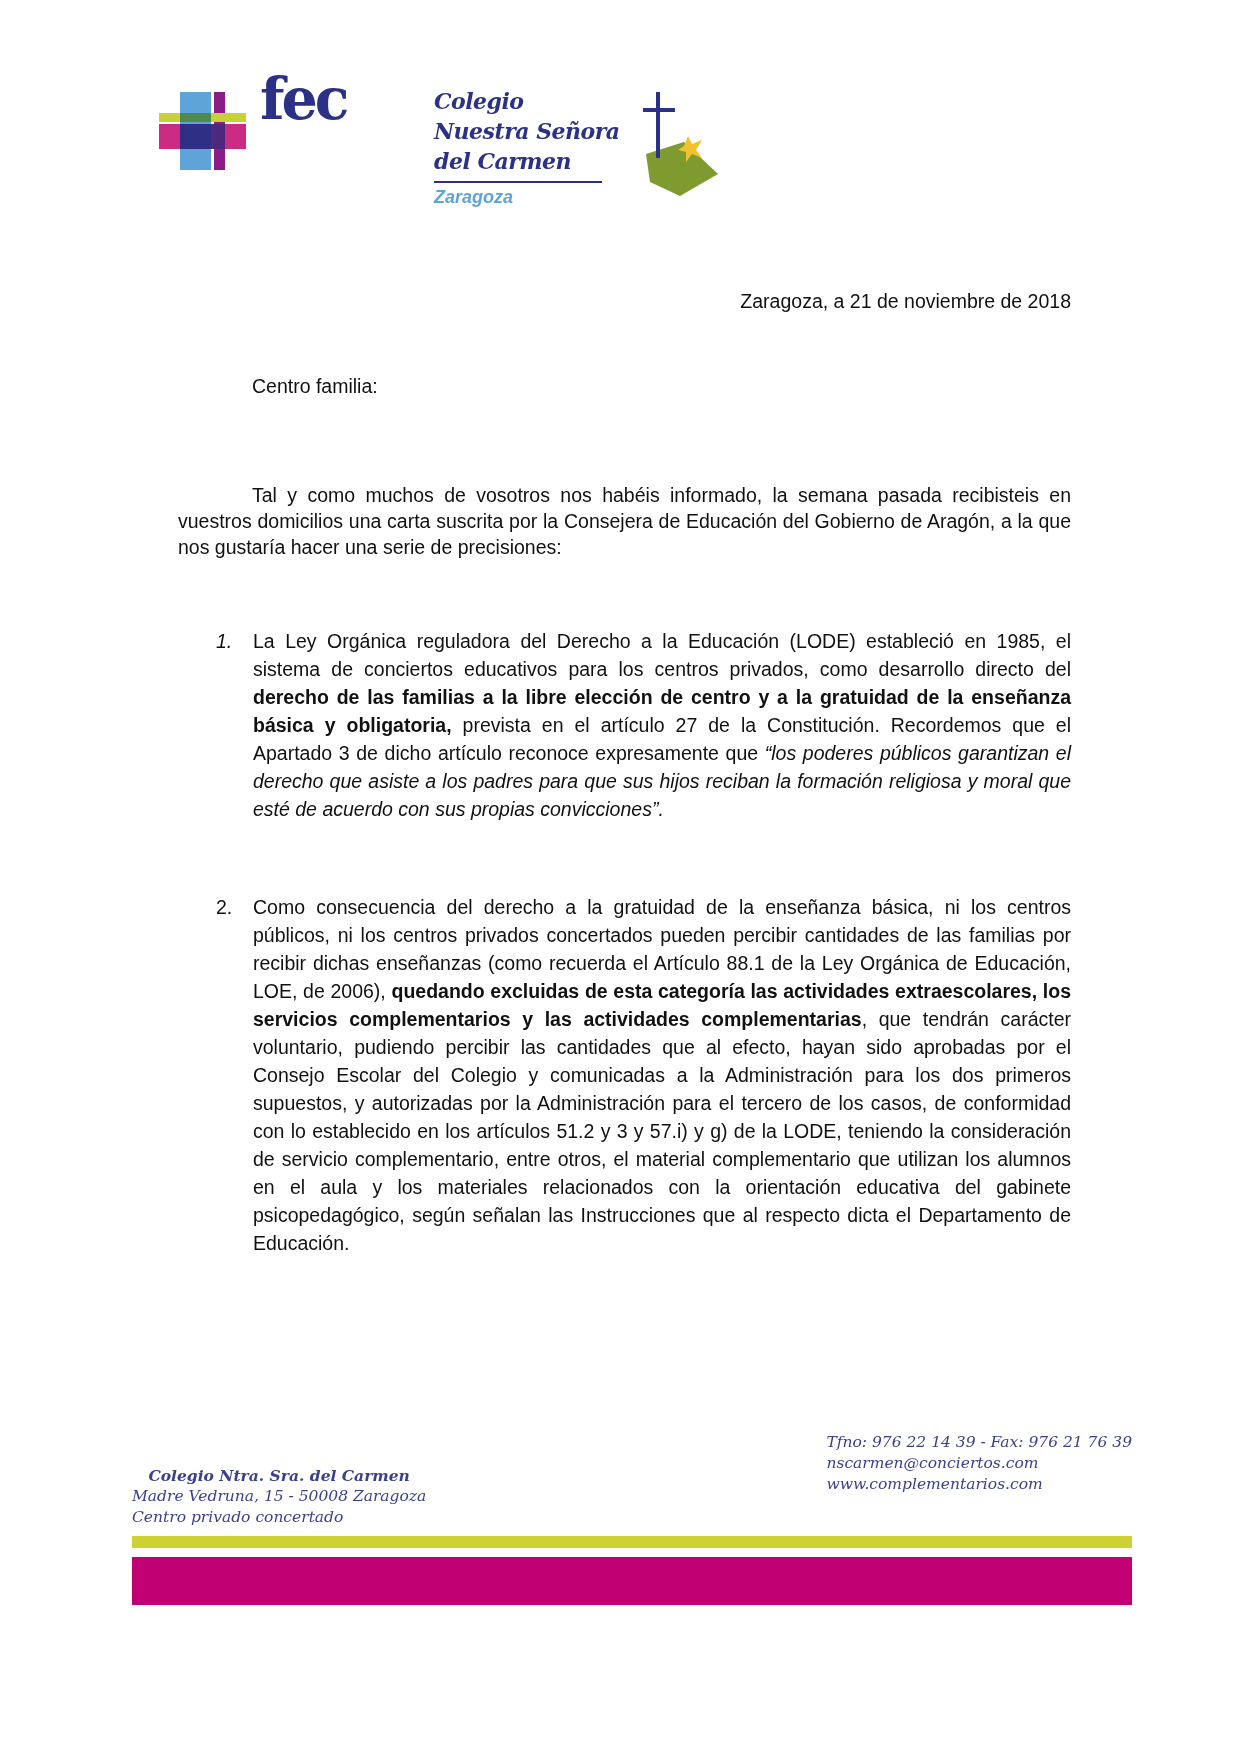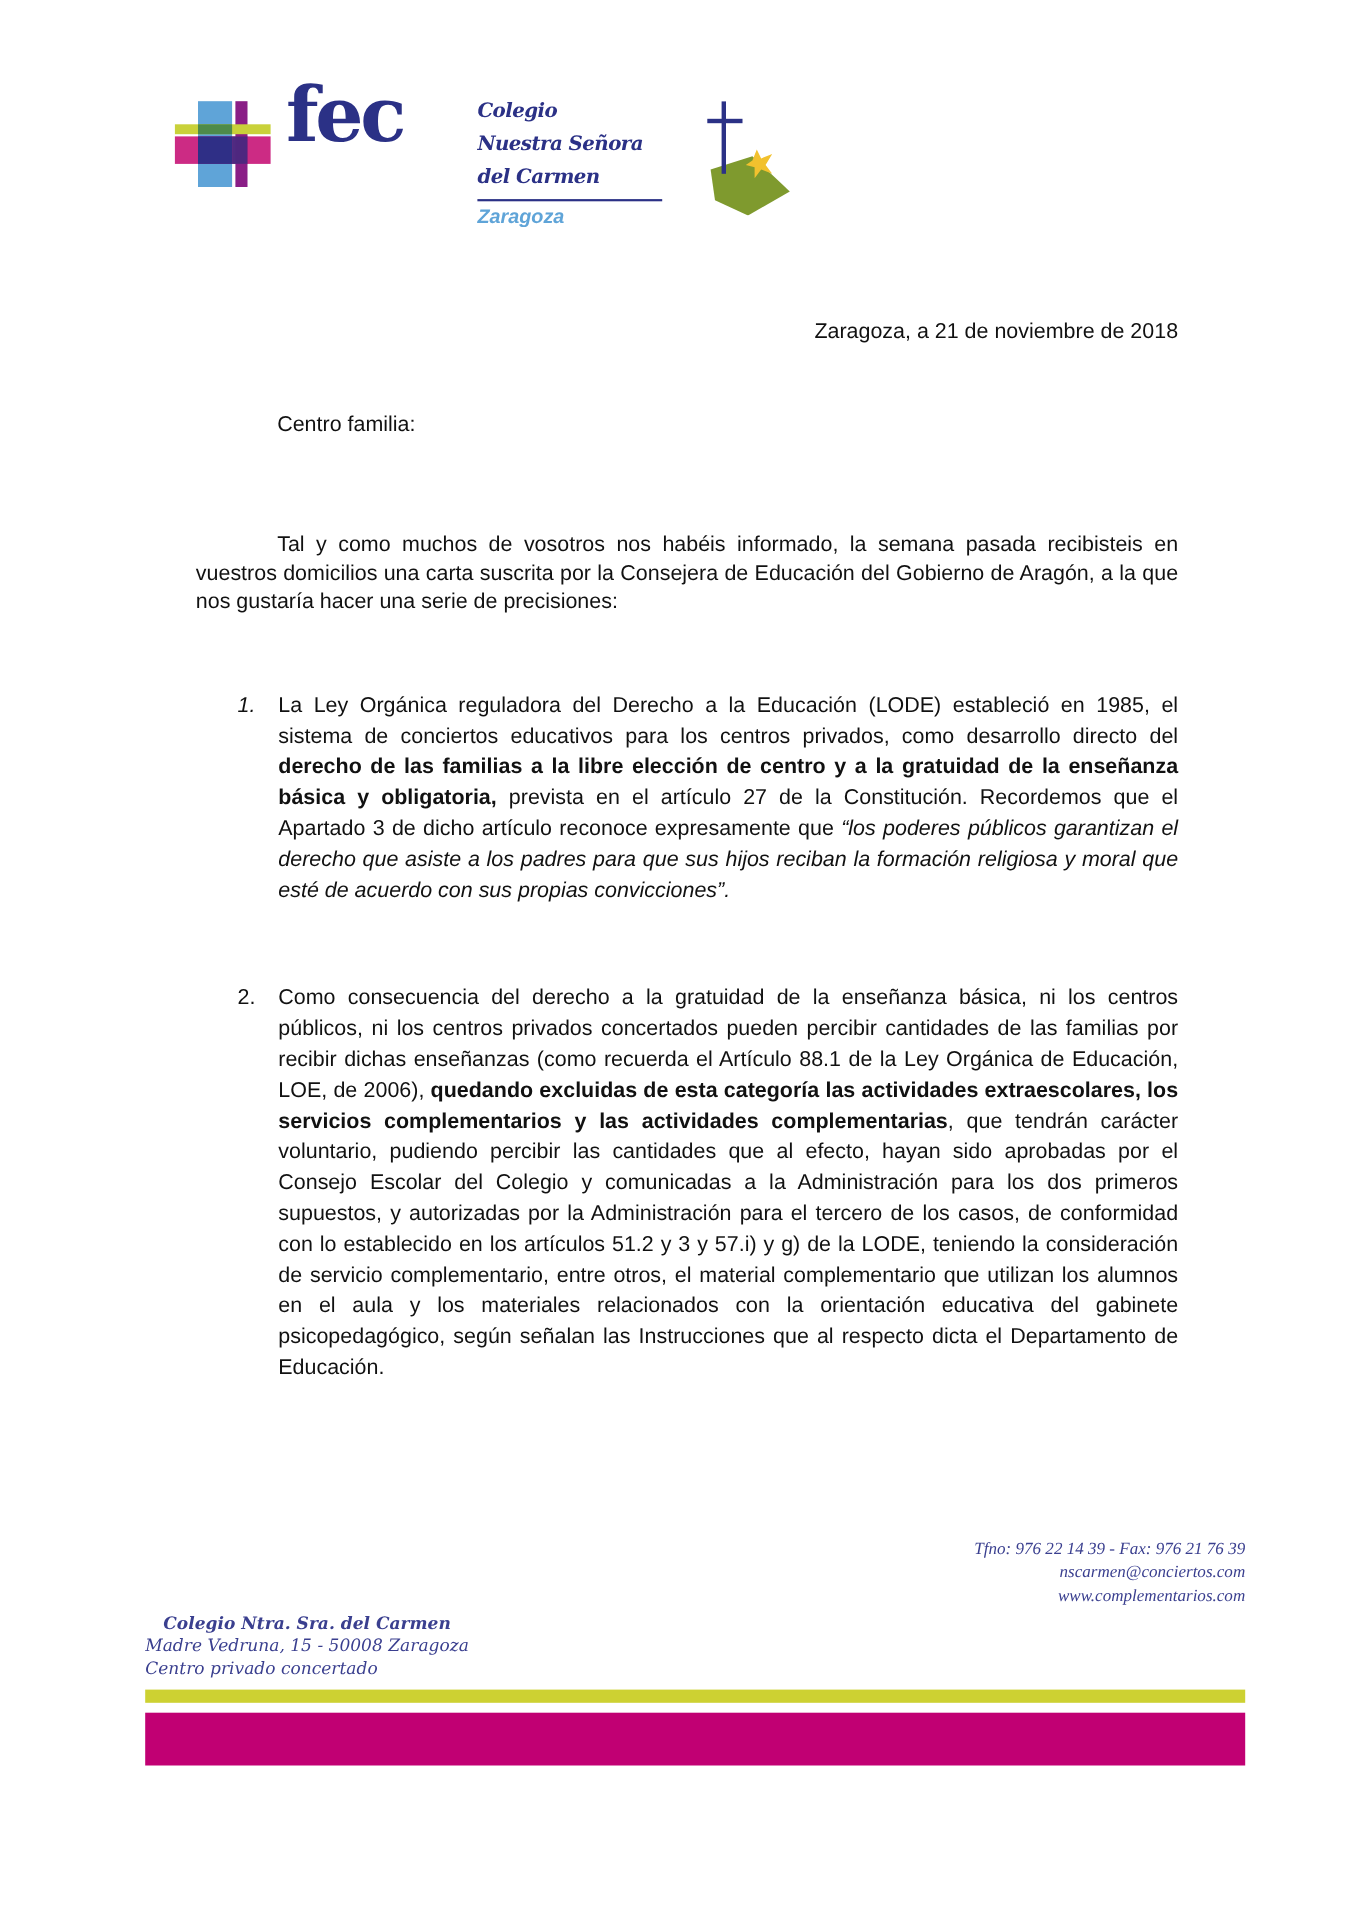--- a/index.html
+++ b/index.html
@@ -8,23 +8,23 @@
   .abs { position:absolute; }
   
   .cross-blue { left:180px; top:92px; width:31px; height:78px; background:#5fa4d8; }
   .cross-purple { left:214px; top:92px; width:11px; height:78px; background:#8a1e86; }
   .cross-yellow { left:159px; top:113px; width:87px; height:9px; background:#c9d13a; }
   .cross-magenta { left:159px; top:124px; width:87px; height:25px; background:#c8197a; opacity:0.92; }
   .cross-dark { left:180px; top:124px; width:31px; height:25px; background:#2f2f86; }
   .cross-green { left:180px; top:113px; width:31px; height:9px; background:#4e8a4a; }
   .cross-dark2 { left:211px; top:124px; width:14px; height:25px; background:#3a2a80; opacity:.85; }
   .fec { left:260px; top:70px; font-family:"DejaVu Serif", serif; font-weight:bold;
-         font-size:69px; color:#2b3186; letter-spacing:-3px; line-height:1;text-align:right; }
+         font-size:57px; color:#2b3186; letter-spacing:-3px; line-height:1;text-align:right; }
   .school { left:434px; top:86px; font-family:"DejaVu Serif", serif; font-weight:bold; font-style:italic;
-            font-size:18px; color:#2b3186; line-height:30px; letter-spacing:-0.5px; }
+            font-size:22px; color:#2b3186; line-height:30px; letter-spacing:-0.5px; }
   .school-rule { left:434px; top:181px; width:168px; height:2px; background:#2b3186; }
   .school-city { left:434px; top:187px; font-family:Liberation Sans, sans-serif; font-weight:bold; font-style:italic;
             font-size:18px; color:#5fa4d8; }
   .emblem { left:640px; top:92px; width:80px; height:104px; }
 
   
   .txt { font-family:"Liberation Sans", sans-serif; font-size:19.5px; color:#111; }
   .date { right:169px; top:290px; white-space:nowrap; }
   .greeting { left:252px; top:375px; }
   .intro { left:178px; top:482px; width:893px; line-height:26px; text-align:justify; text-indent:74px; }
@@ -33,21 +33,21 @@
   .item .num { position:absolute; left:0; top:0; }
   .item1 { top:627px; }
   .item2 { top:893px; }
   b { font-weight:bold; }
   i { font-style:italic; }
 
   
   .foot { font-family:"DejaVu Serif", serif; font-style:italic; font-size:15.5px; color:#3a3f8f; line-height:21px; }
   .foot-left { left:132px; top:1465px; }
   .foot-left .name { font-weight:bold;text-align:center; }
-  .foot-right { right:108px; top:1398px; text-align:right;font-family:Liberation Serif, serif; }
+  .foot-right { right:108px; top:1432px; text-align:left; }
   .bar-yellow { left:132px; top:1536px; width:1000px; height:12px; background:#cdd132; }
   .bar-magenta { left:132px; top:1557px; width:1000px; height:48px; background:#c10073; }
 </style>
 </head>
 <body>
 
 <div>
   <div>
     <div class="abs cross-blue"></div>
     <div class="abs cross-purple"></div>

